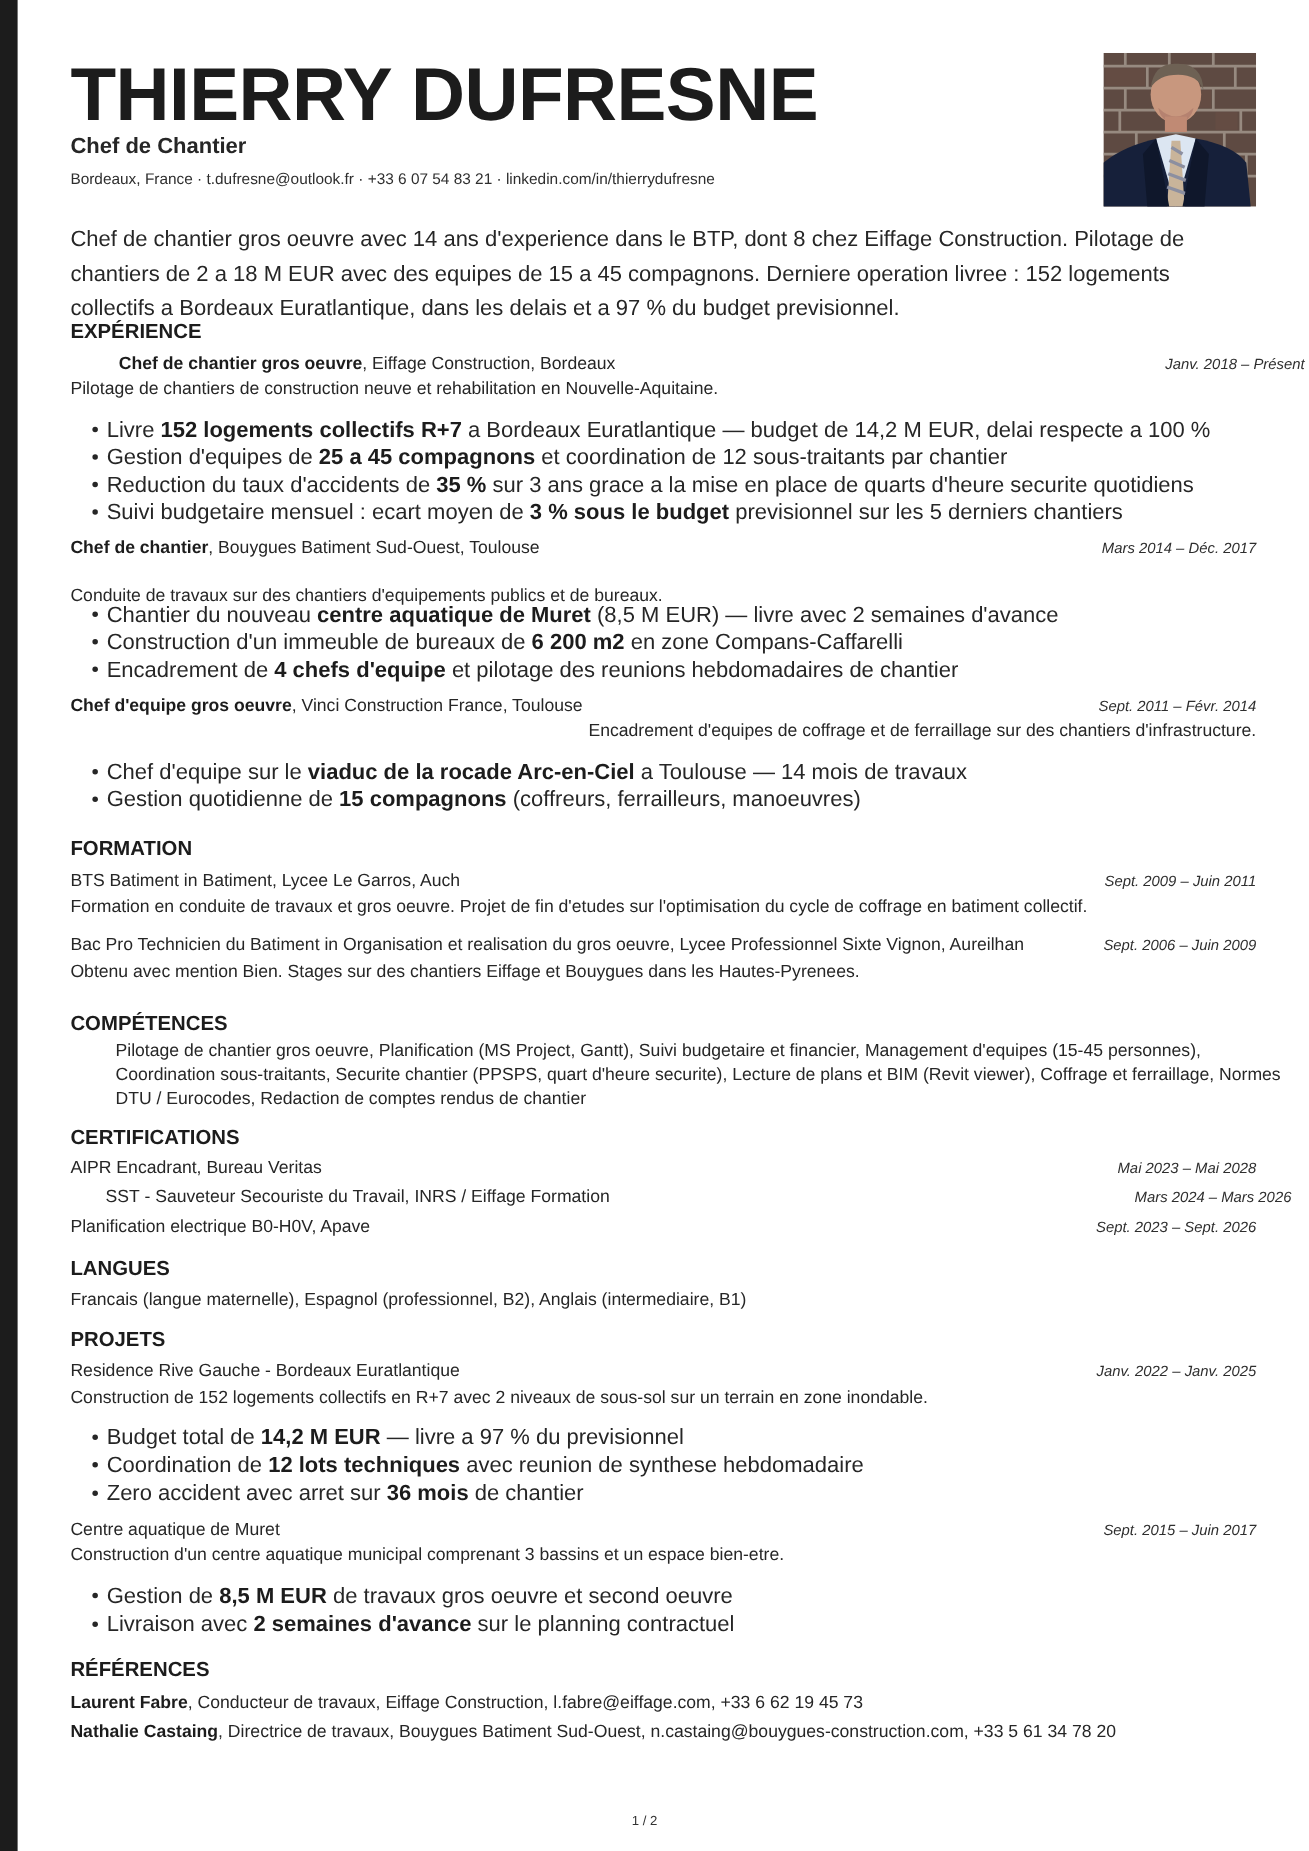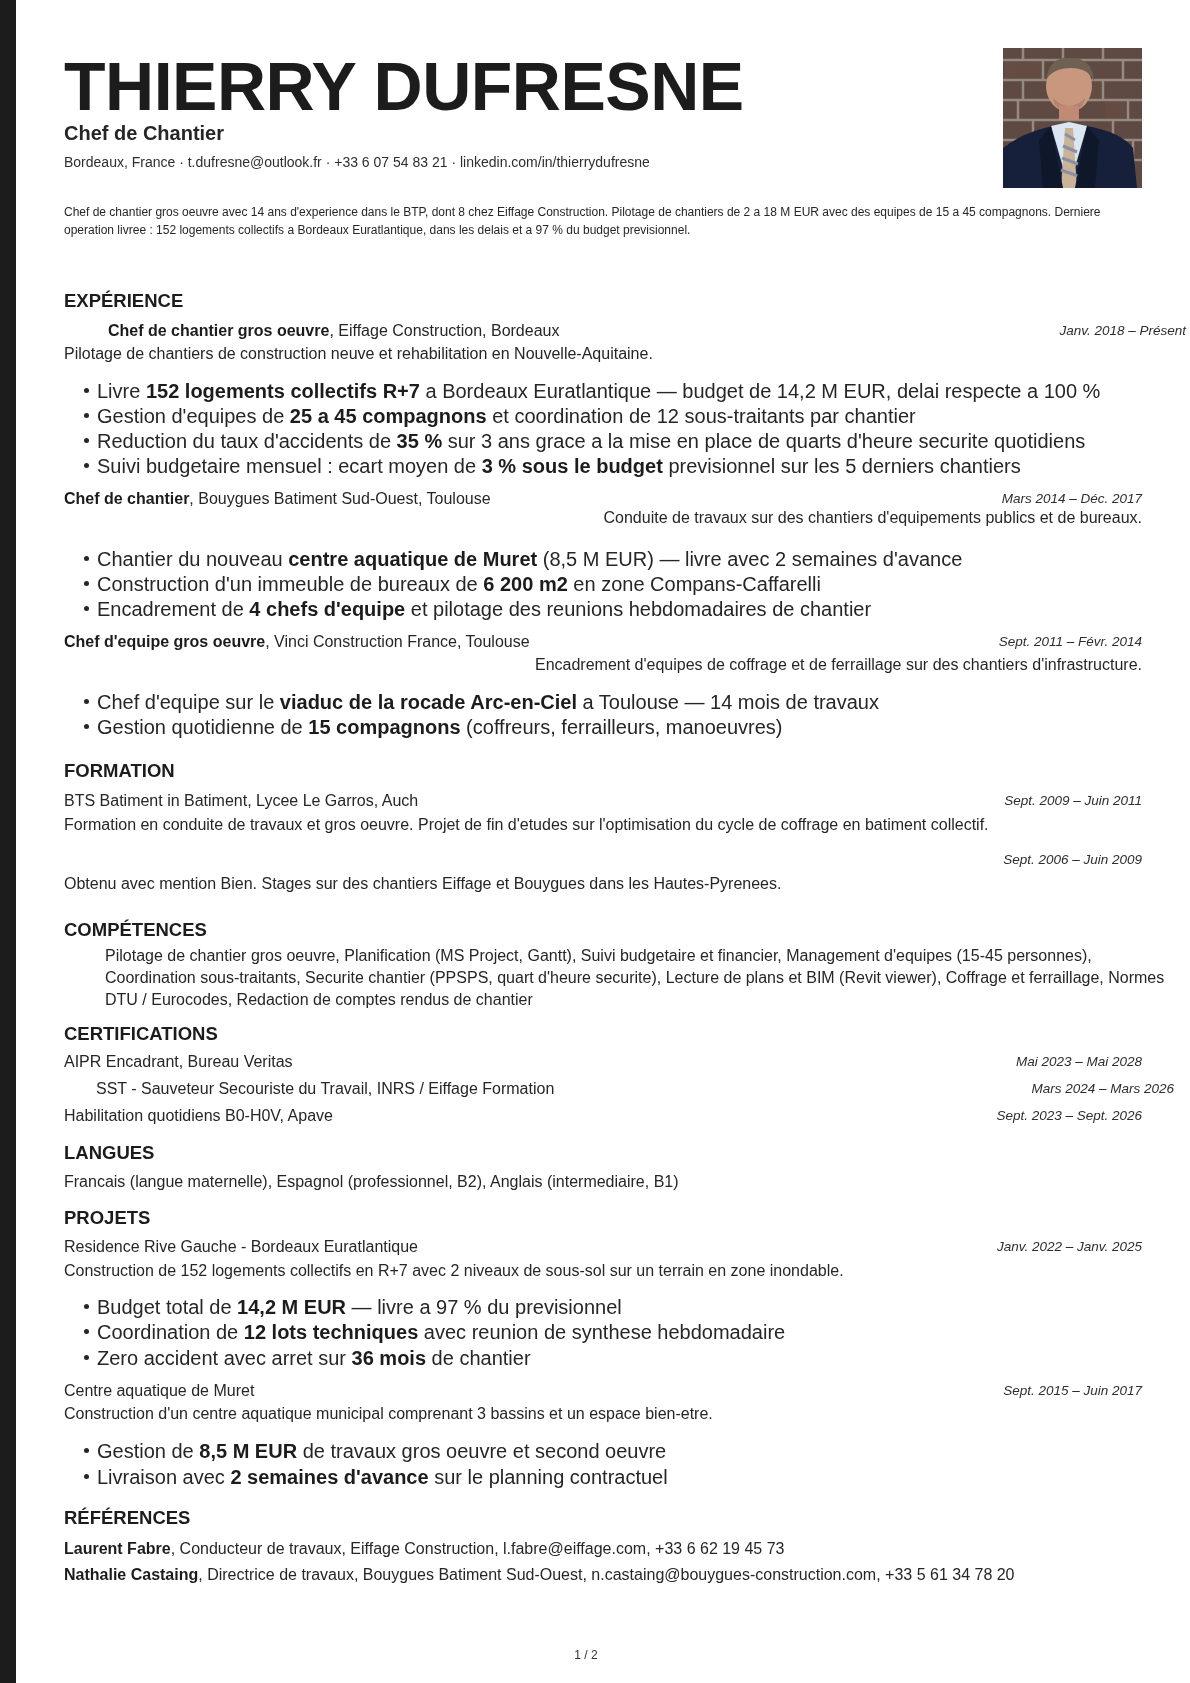--- a/index.html
+++ b/index.html
@@ -5,21 +5,21 @@
   * { box-sizing: border-box; margin: 0; padding: 0; }
   html, body { width: 1190px; height: 1683px; background: #ffffff; overflow: hidden; }
   body { position: relative; font-family: "Liberation Sans", "DejaVu Sans", sans-serif; color: #1f1f1f; }
   .left-bar { position: absolute; left: 0; top: 0; width: 16px; height: 1683px; background: #1c1c1c; }
   .page { position: absolute; left: 64px; top: 0; width: 1078px; }
   .abs { position: absolute; left: 0; white-space: nowrap; }
   .name { font-size: 68px; font-weight: bold; letter-spacing: -0.5px; line-height: 1; color: #1c1c1c; }
   .role { font-size: 20px; font-weight: bold; color: #262626; }
   .contact { font-size: 14px; color: #2e2e2e; }
   .photo { position: absolute; left: 1003px; top: 48px; width: 139px; height: 140px; overflow: hidden; }
-  .text { font-size: 12px; line-height: 18px; color: #262626; }
+  .text { font-size: 20px; line-height: 31px; color: #262626; }
   .summary { width: 1078px; white-space: normal; }
   .section-title { font-size: 18.5px; font-weight: bold; color: #1c1c1c; }
   .row { position: absolute; left: 0; width: 1078px; font-size: 16px; color: #262626; white-space: nowrap; }
   .row b { font-weight: bold; color: #1c1c1c; }
   .date { position: absolute; right: 0; top: 1px; font-size: 13.5px; font-style: italic; color: #2e2e2e; }
   .bullet { position: absolute; left: 33px; font-size: 20px; color: #262626; white-space: nowrap; }
   .bullet::before { content: ""; position: absolute; left: -13px; top: 8px; width: 5px; height: 5px; border-radius: 50%; background: #262626; }
   .bullet b { font-weight: bold; color: #1c1c1c; }
   .skills { position: absolute; left: 0; width: 1078px; font-size: 16px; line-height: 22px; color: #262626; white-space: normal; }
   .pagenum { position: absolute; left: 0; width: 1172px; top: 1648px; text-align: center; font-size: 12px; color: #333; }
@@ -88,58 +88,59 @@
   <div class="row" style="top:345px;">Pilotage de chantiers de construction neuve et rehabilitation en Nouvelle-Aquitaine.</div>
   <div class="bullet" style="top:380px;"><span>Livre </span><b>152 logements collectifs R+7</b><span> a Bordeaux Euratlantique — budget de 14,2 M EUR, delai respecte a 100 %</span></div>
   <div class="bullet" style="top:405px;"><span>Gestion d'equipes de </span><b>25 a 45 compagnons</b><span> et coordination de 12 sous-traitants par chantier</span></div>
   <div class="bullet" style="top:430px;"><span>Reduction du taux d'accidents de </span><b>35 %</b><span> sur 3 ans grace a la mise en place de quarts d'heure securite quotidiens</span></div>
   <div class="bullet" style="top:455px;"><span>Suivi budgetaire mensuel : ecart moyen de </span><b>3 % sous le budget</b><span> previsionnel sur les 5 derniers chantiers</span></div>
 
   <div class="row" style="top:490px;">
     <b>Chef de chantier</b><span>, Bouygues Batiment Sud-Ouest, Toulouse</span>
     <span class="date">Mars 2014 – Déc. 2017</span>
   </div>
-  <div class="row" style="top:509px;text-align:right;">Conduite de travaux sur des chantiers d'equipements publics et de bureaux.</div>
+  <div class="row" style="top:533px;">Conduite de travaux sur des chantiers d'equipements publics et de bureaux.</div>
   <div class="bullet" style="top:548px;"><span>Chantier du nouveau </span><b>centre aquatique de Muret</b><span> (8,5 M EUR) — livre avec 2 semaines d'avance</span></div>
   <div class="bullet" style="top:573px;"><span>Construction d'un immeuble de bureaux de </span><b>6 200 m2</b><span> en zone Compans-Caffarelli</span></div>
   <div class="bullet" style="top:598px;"><span>Encadrement de </span><b>4 chefs d'equipe</b><span> et pilotage des reunions hebdomadaires de chantier</span></div>
 
   <div class="row" style="top:633px;">
     <b>Chef d'equipe gros oeuvre</b><span>, Vinci Construction France, Toulouse</span>
     <span class="date">Sept. 2011 – Févr. 2014</span>
   </div>
   <div class="row" style="top:656px;text-align:right;">Encadrement d'equipes de coffrage et de ferraillage sur des chantiers d'infrastructure.</div>
   <div class="bullet" style="top:691px;"><span>Chef d'equipe sur le </span><b>viaduc de la rocade Arc-en-Ciel</b><span> a Toulouse — 14 mois de travaux</span></div>
   <div class="bullet" style="top:716px;"><span>Gestion quotidienne de </span><b>15 compagnons</b><span> (coffreurs, ferrailleurs, manoeuvres)</span></div>
 
   <div class="abs section-title" style="top:760px;">FORMATION</div>
   <div class="row" style="top:792px;">
     <span>BTS Batiment in Batiment, Lycee Le Garros, Auch</span>
     <span class="date">Sept. 2009 – Juin 2011</span>
   </div>
   <div class="row" style="top:816px;">Formation en conduite de travaux et gros oeuvre. Projet de fin d'etudes sur l'optimisation du cycle de coffrage en batiment collectif.</div>
   <div class="row" style="top:851px;">
+    <span>Bac Pro Technicien du Batiment in Organisation et realisation du gros oeuvre, Lycee Professionnel Sixte Vignon, Aureilhan</span>
     <span class="date">Sept. 2006 – Juin 2009</span>
   </div>
   <div class="row" style="top:875px;">Obtenu avec mention Bien. Stages sur des chantiers Eiffage et Bouygues dans les Hautes-Pyrenees.</div>
 
   <div class="abs section-title" style="top:919px;">COMPÉTENCES</div>
   <div class="skills" style="top:945px;margin-left:41px;">Pilotage de chantier gros oeuvre, Planification (MS Project, Gantt), Suivi budgetaire et financier, Management d'equipes (15-45 personnes), Coordination sous-traitants, Securite chantier (PPSPS, quart d'heure securite), Lecture de plans et BIM (Revit viewer), Coffrage et ferraillage, Normes DTU / Eurocodes, Redaction de comptes rendus de chantier</div>
 
   <div class="abs section-title" style="top:1023px;">CERTIFICATIONS</div>
   <div class="row" style="top:1053px;">
     <span>AIPR Encadrant, Bureau Veritas</span>
     <span class="date">Mai 2023 – Mai 2028</span>
   </div>
   <div class="row" style="top:1080px;margin-left:32px;">
     <span>SST - Sauveteur Secouriste du Travail, INRS / Eiffage Formation</span>
     <span class="date">Mars 2024 – Mars 2026</span>
   </div>
   <div class="row" style="top:1107px;">
-    <span>Habilitation quotidiens B0-H0V, Apave</span>
+    <span>Planification electrique B0-H0V, Apave</span>
     <span class="date">Sept. 2023 – Sept. 2026</span>
   </div>
 
   <div class="abs section-title" style="top:1142px;">LANGUES</div>
   <div class="row" style="top:1173px;">Francais (langue maternelle), Espagnol (professionnel, B2), Anglais (intermediaire, B1)</div>
 
   <div class="abs section-title" style="top:1207px;">PROJETS</div>
   <div class="row" style="top:1238px;">
     <span>Residence Rive Gauche - Bordeaux Euratlantique</span>
     <span class="date">Janv. 2022 – Janv. 2025</span>

